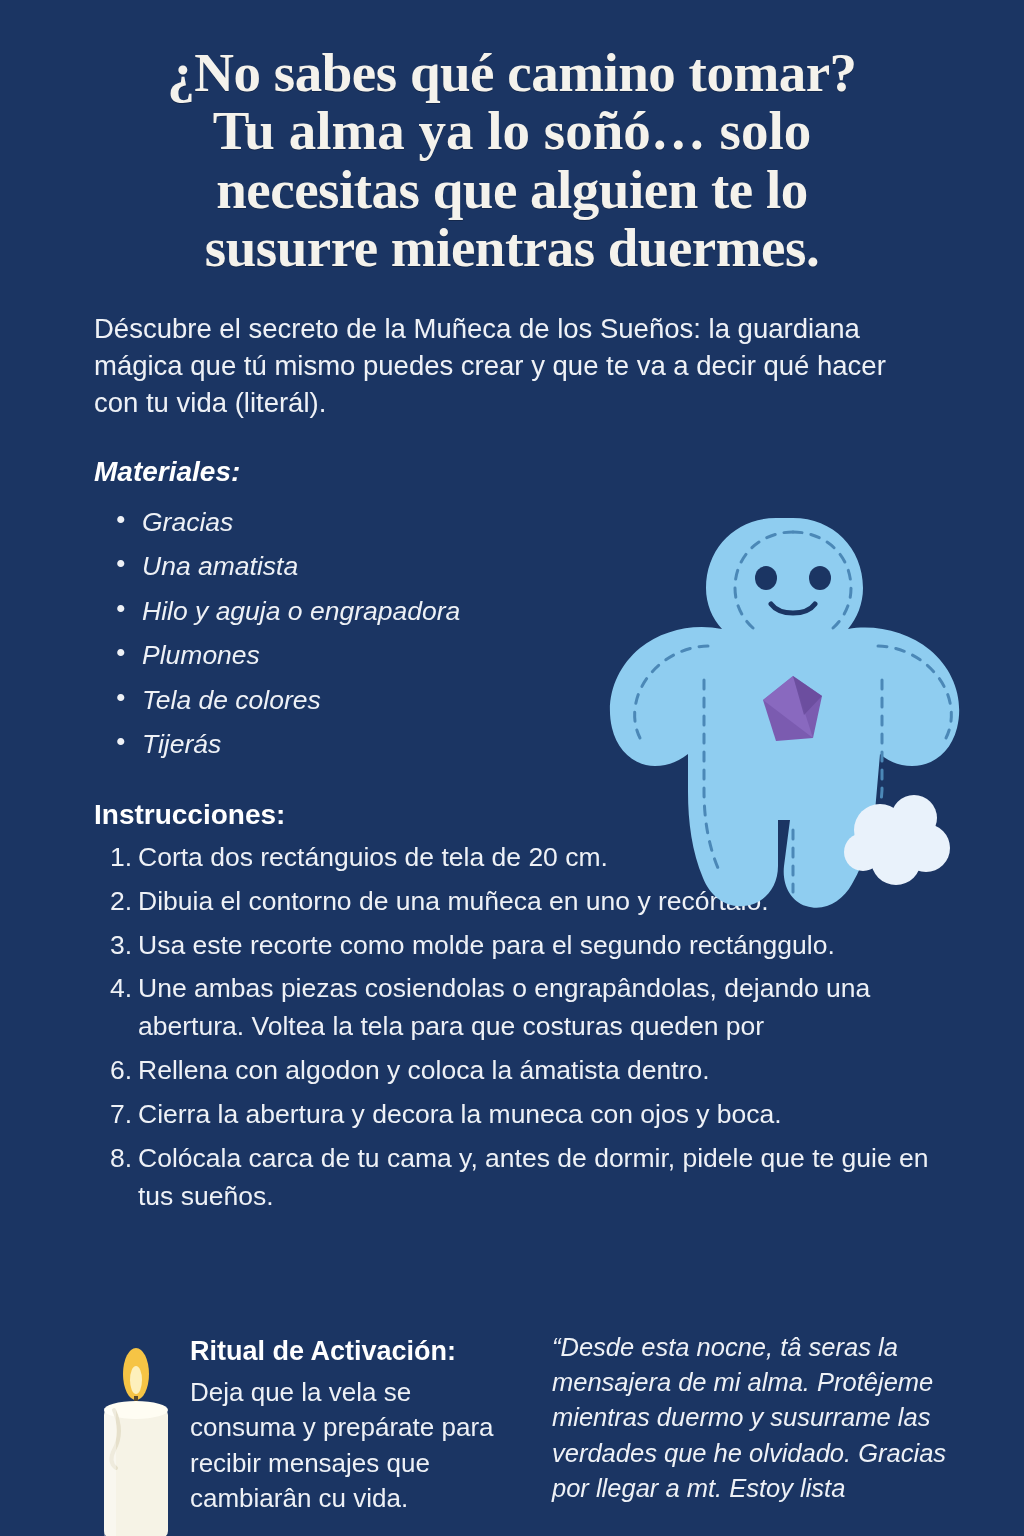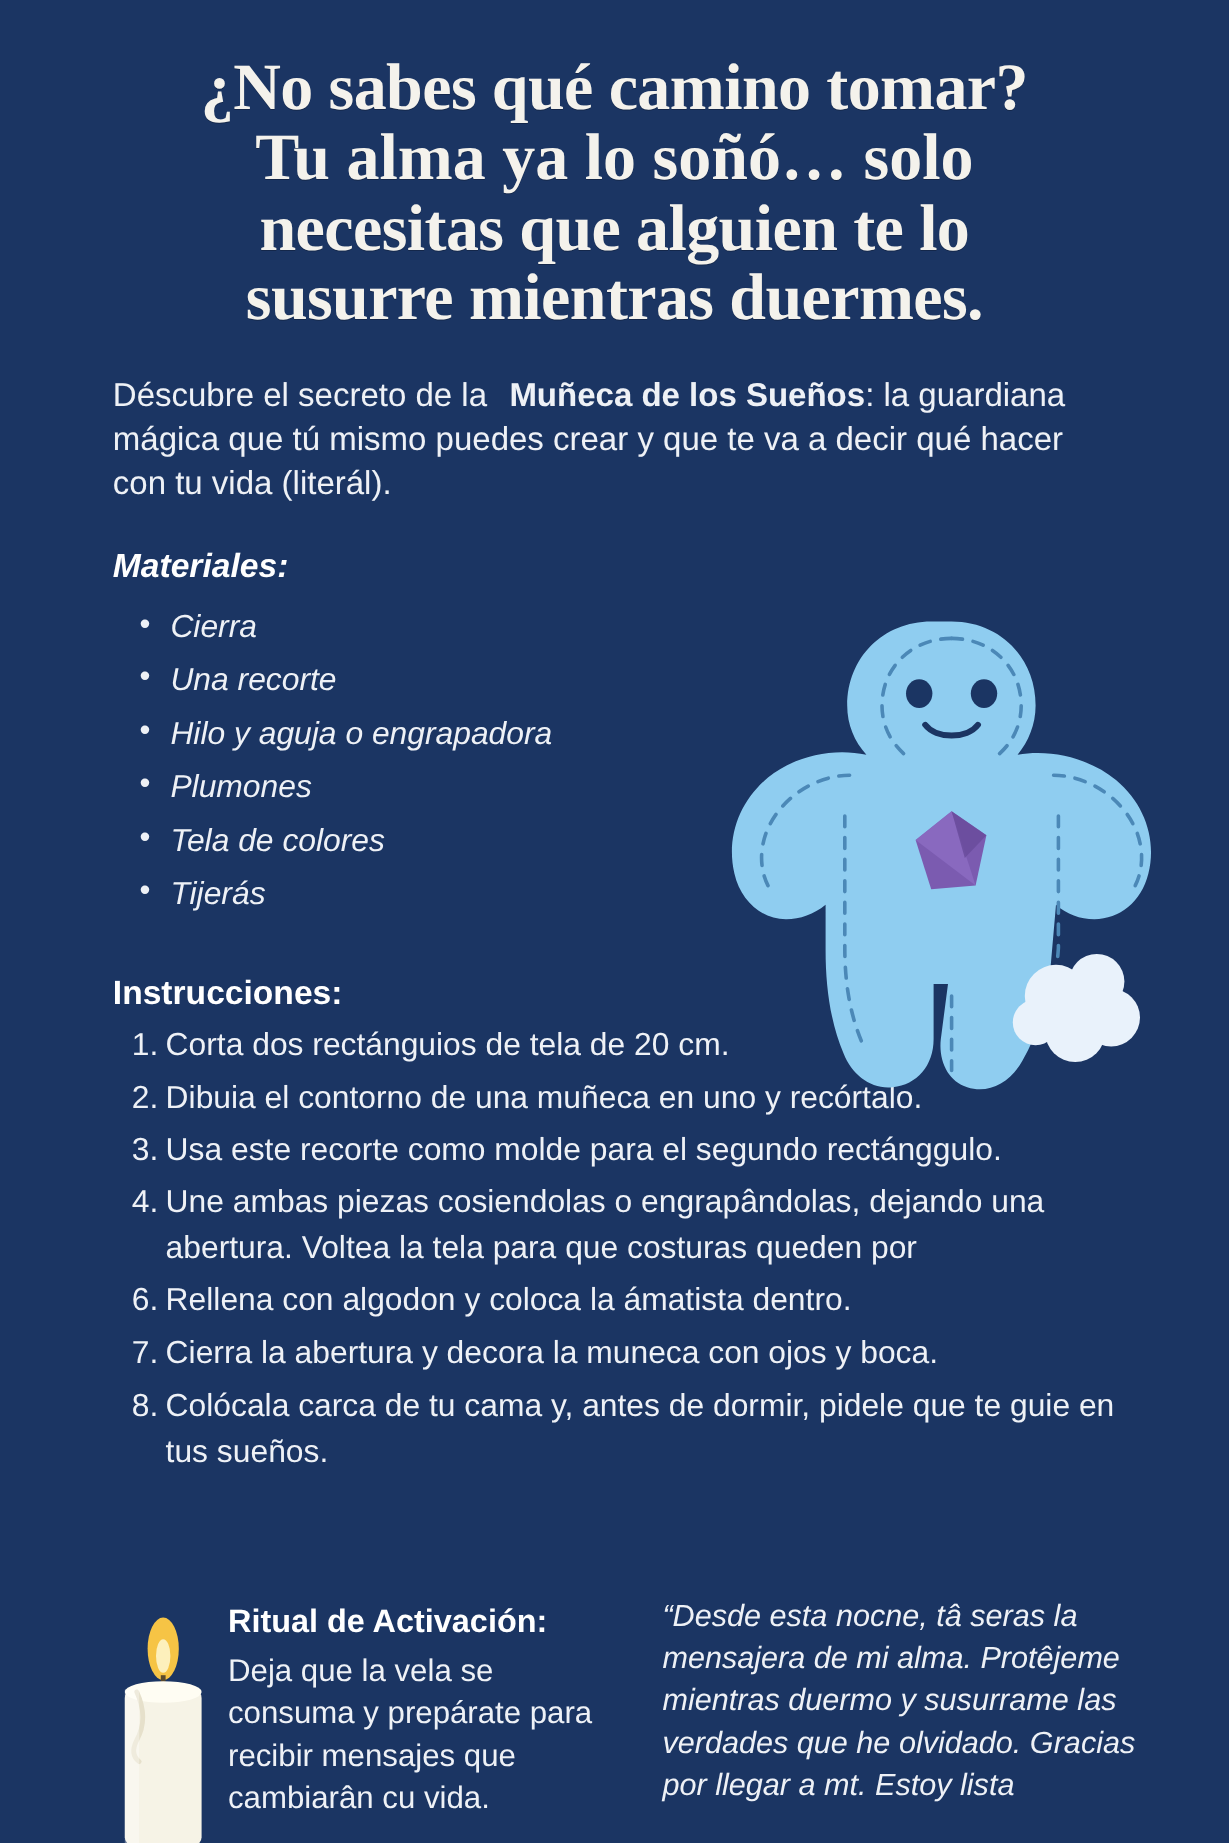--- a/index.html
+++ b/index.html
@@ -40,21 +40,21 @@
   
   .intro {
     margin-top: 34px;
     padding: 0 34px 0 38px;
     font-size: 27.5px;
     line-height: 1.34;
     color: #eef1f6;
     font-weight: 400;
     text-shadow: 0 0 1px rgba(255,255,255,0.10);
   }
-  .intro b { font-weight: bold; margin-left: 11px; }
+  .intro b { font-weight: normal; }
 
   
   .section-title {
     font-size: 28px;
     font-weight: bold;
     color: #ffffff;
     margin-left: 38px;
   }
 
   
@@ -70,21 +70,21 @@
   .materials-list li::before {
     content: "•";
     position: absolute;
     left: 2px;
     top: -2px;
     font-size: 26px;
     color: #eef1f6;
   }
 
   
-  .instructions-block { margin-top: 45px; }
+  .instructions-block { margin-top: 32px; }
   .instructions-list {
     margin: 8px 0 0 42px;
     list-style: none;
     font-size: 26.5px;
     line-height: 1.43;
     color: #eef1f6;
   }
   .instructions-list li {
     position: relative;
     padding-left: 40px;
@@ -160,22 +160,22 @@
     <span class="l l2">Tu alma ya lo soñó… solo</span>
     <span class="l">necesitas que alguien te lo</span>
     <span class="l">susurre mientras duermes.</span>
   </div>
 
   <p class="intro"><span>Déscubre el secreto de la </span><b>Muñeca de los Sueños</b><span>: la guardiana mágica que tú mismo puedes crear y que te va a decir qué hacer con tu vida (literál).</span></p>
 
   <div class="materials-block">
     <div class="section-title">Materiales:</div>
     <ul class="materials-list">
-      <li>Cierra</li>
-      <li>Una recorte</li>
+      <li>Gracias</li>
+      <li>Una amatista</li>
       <li>Hilo y aguja o engrapadora</li>
       <li>Plumones</li>
       <li>Tela de colores</li>
       <li>Tijerás</li>
     </ul>
   </div>
 
   <div class="instructions-block">
     <div class="section-title">Instrucciones:</div>
     <ul class="instructions-list">

